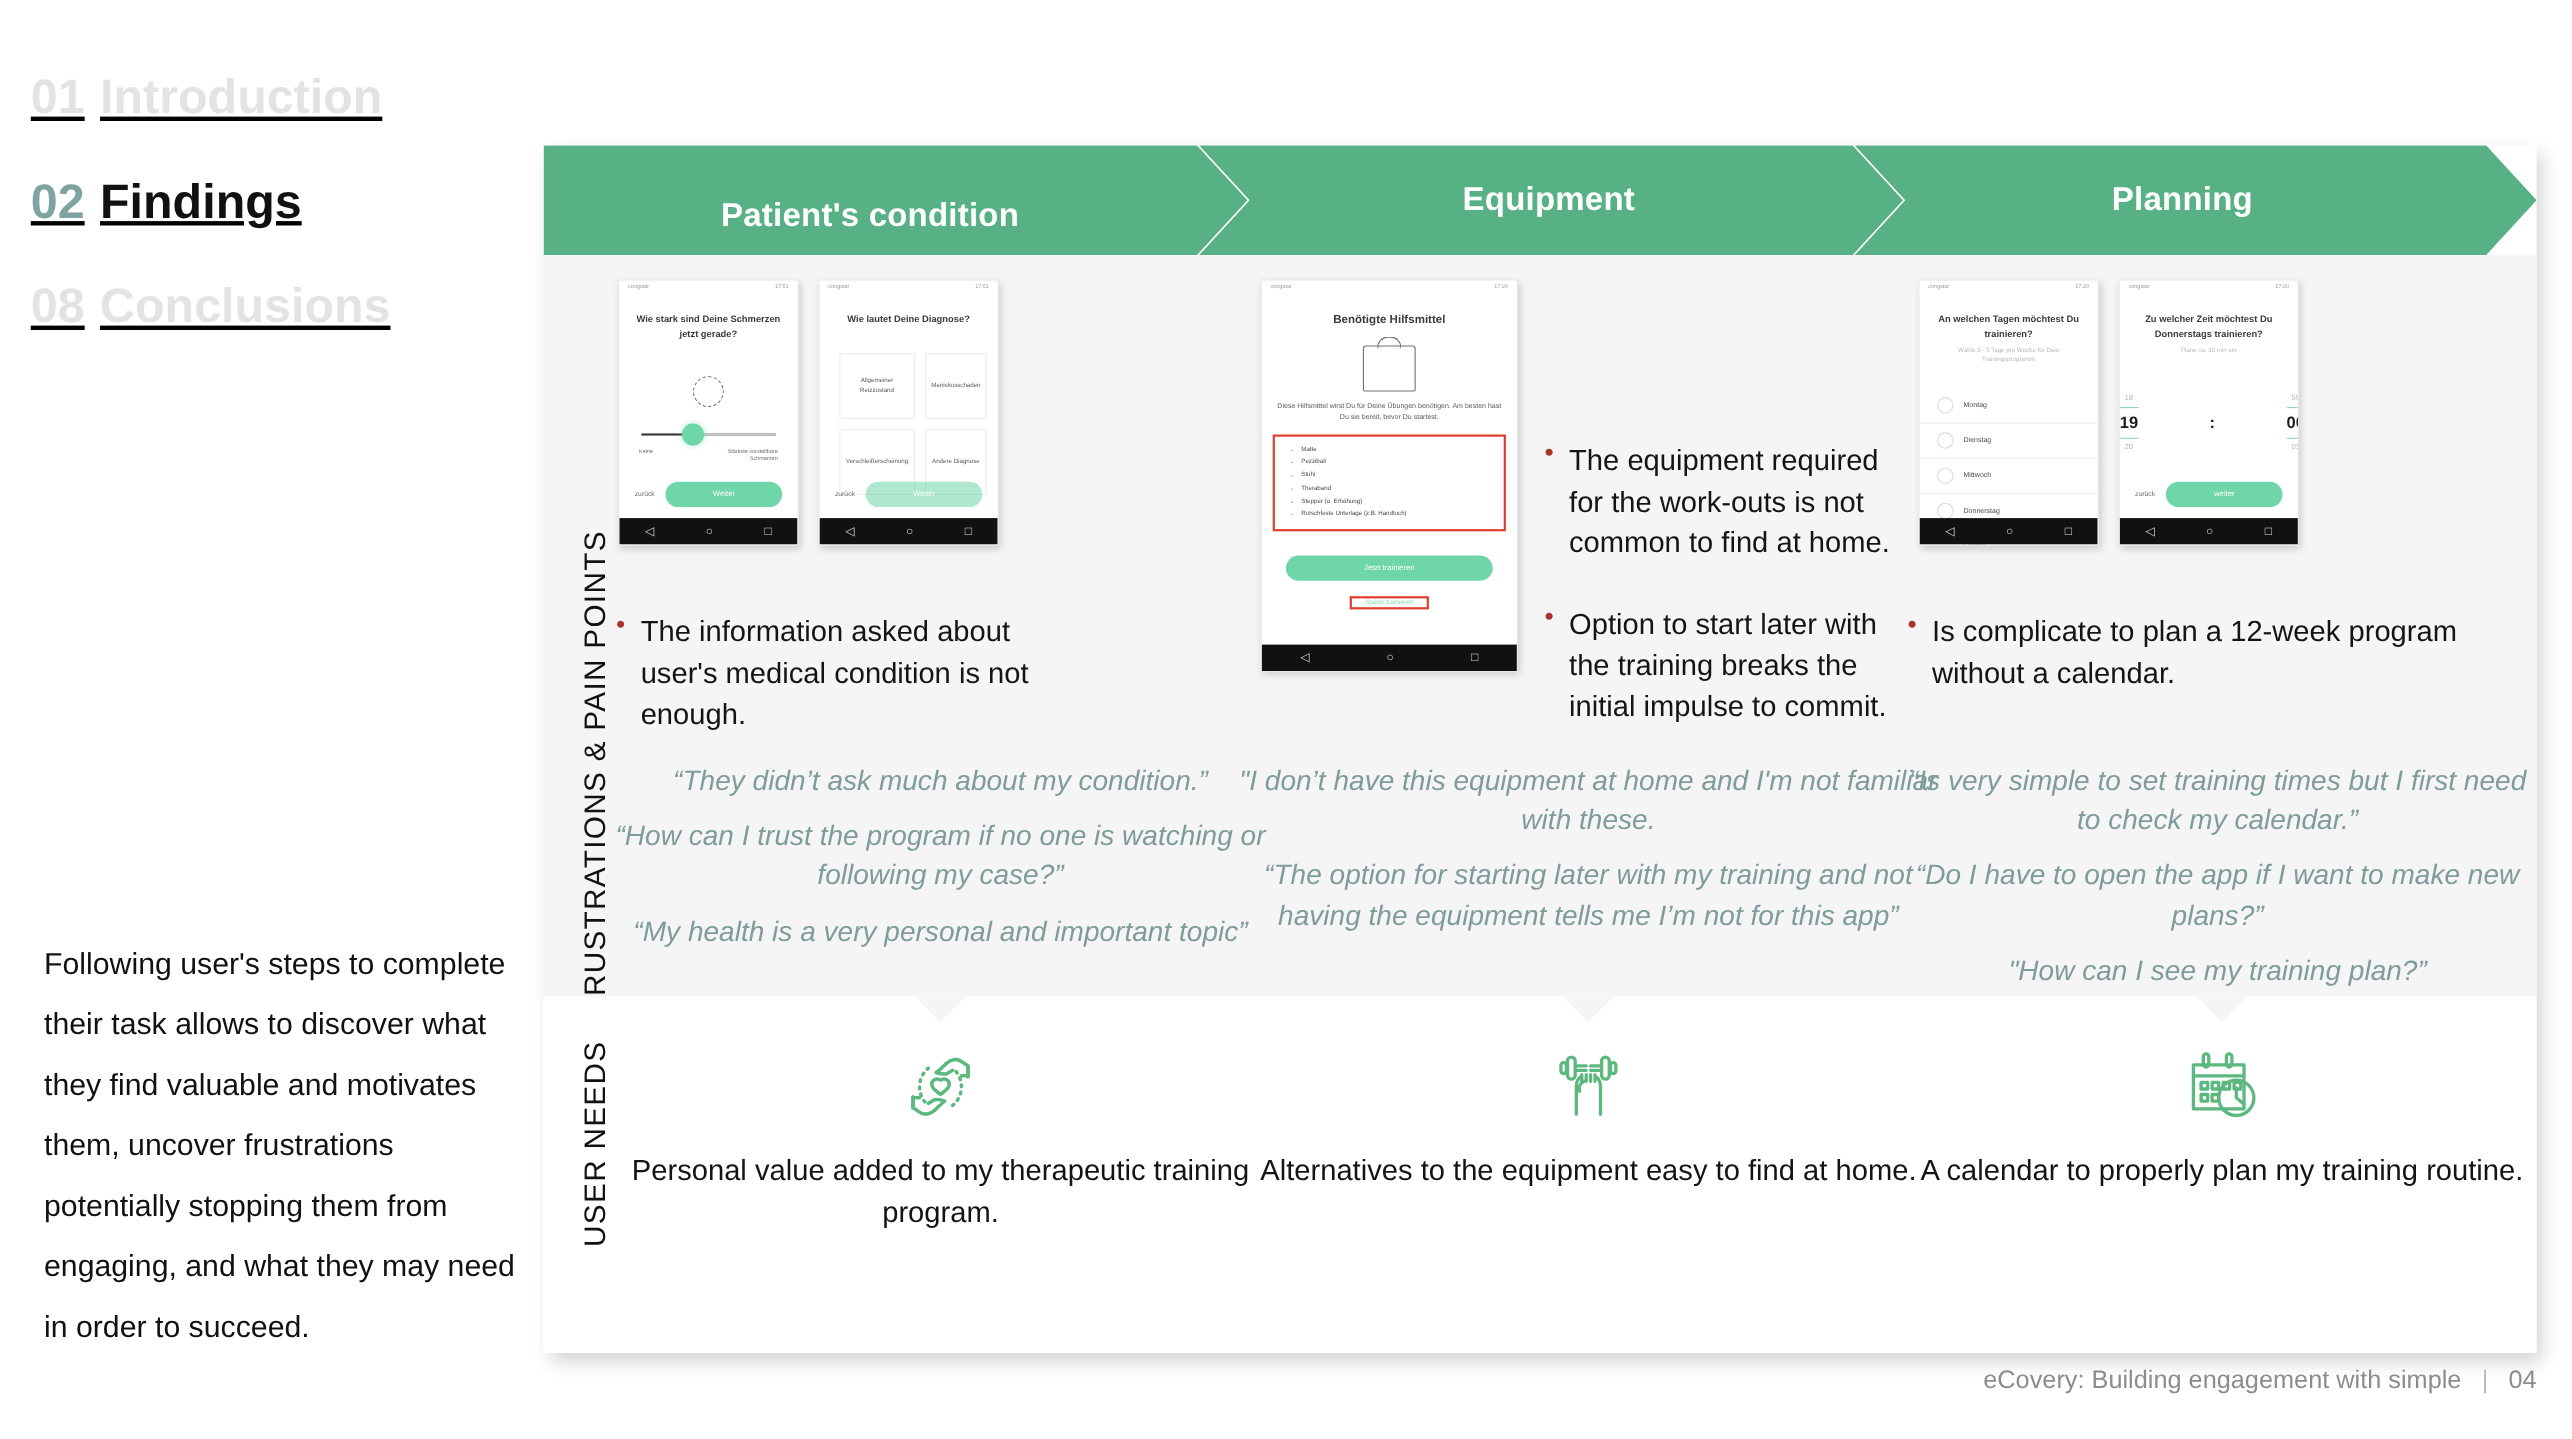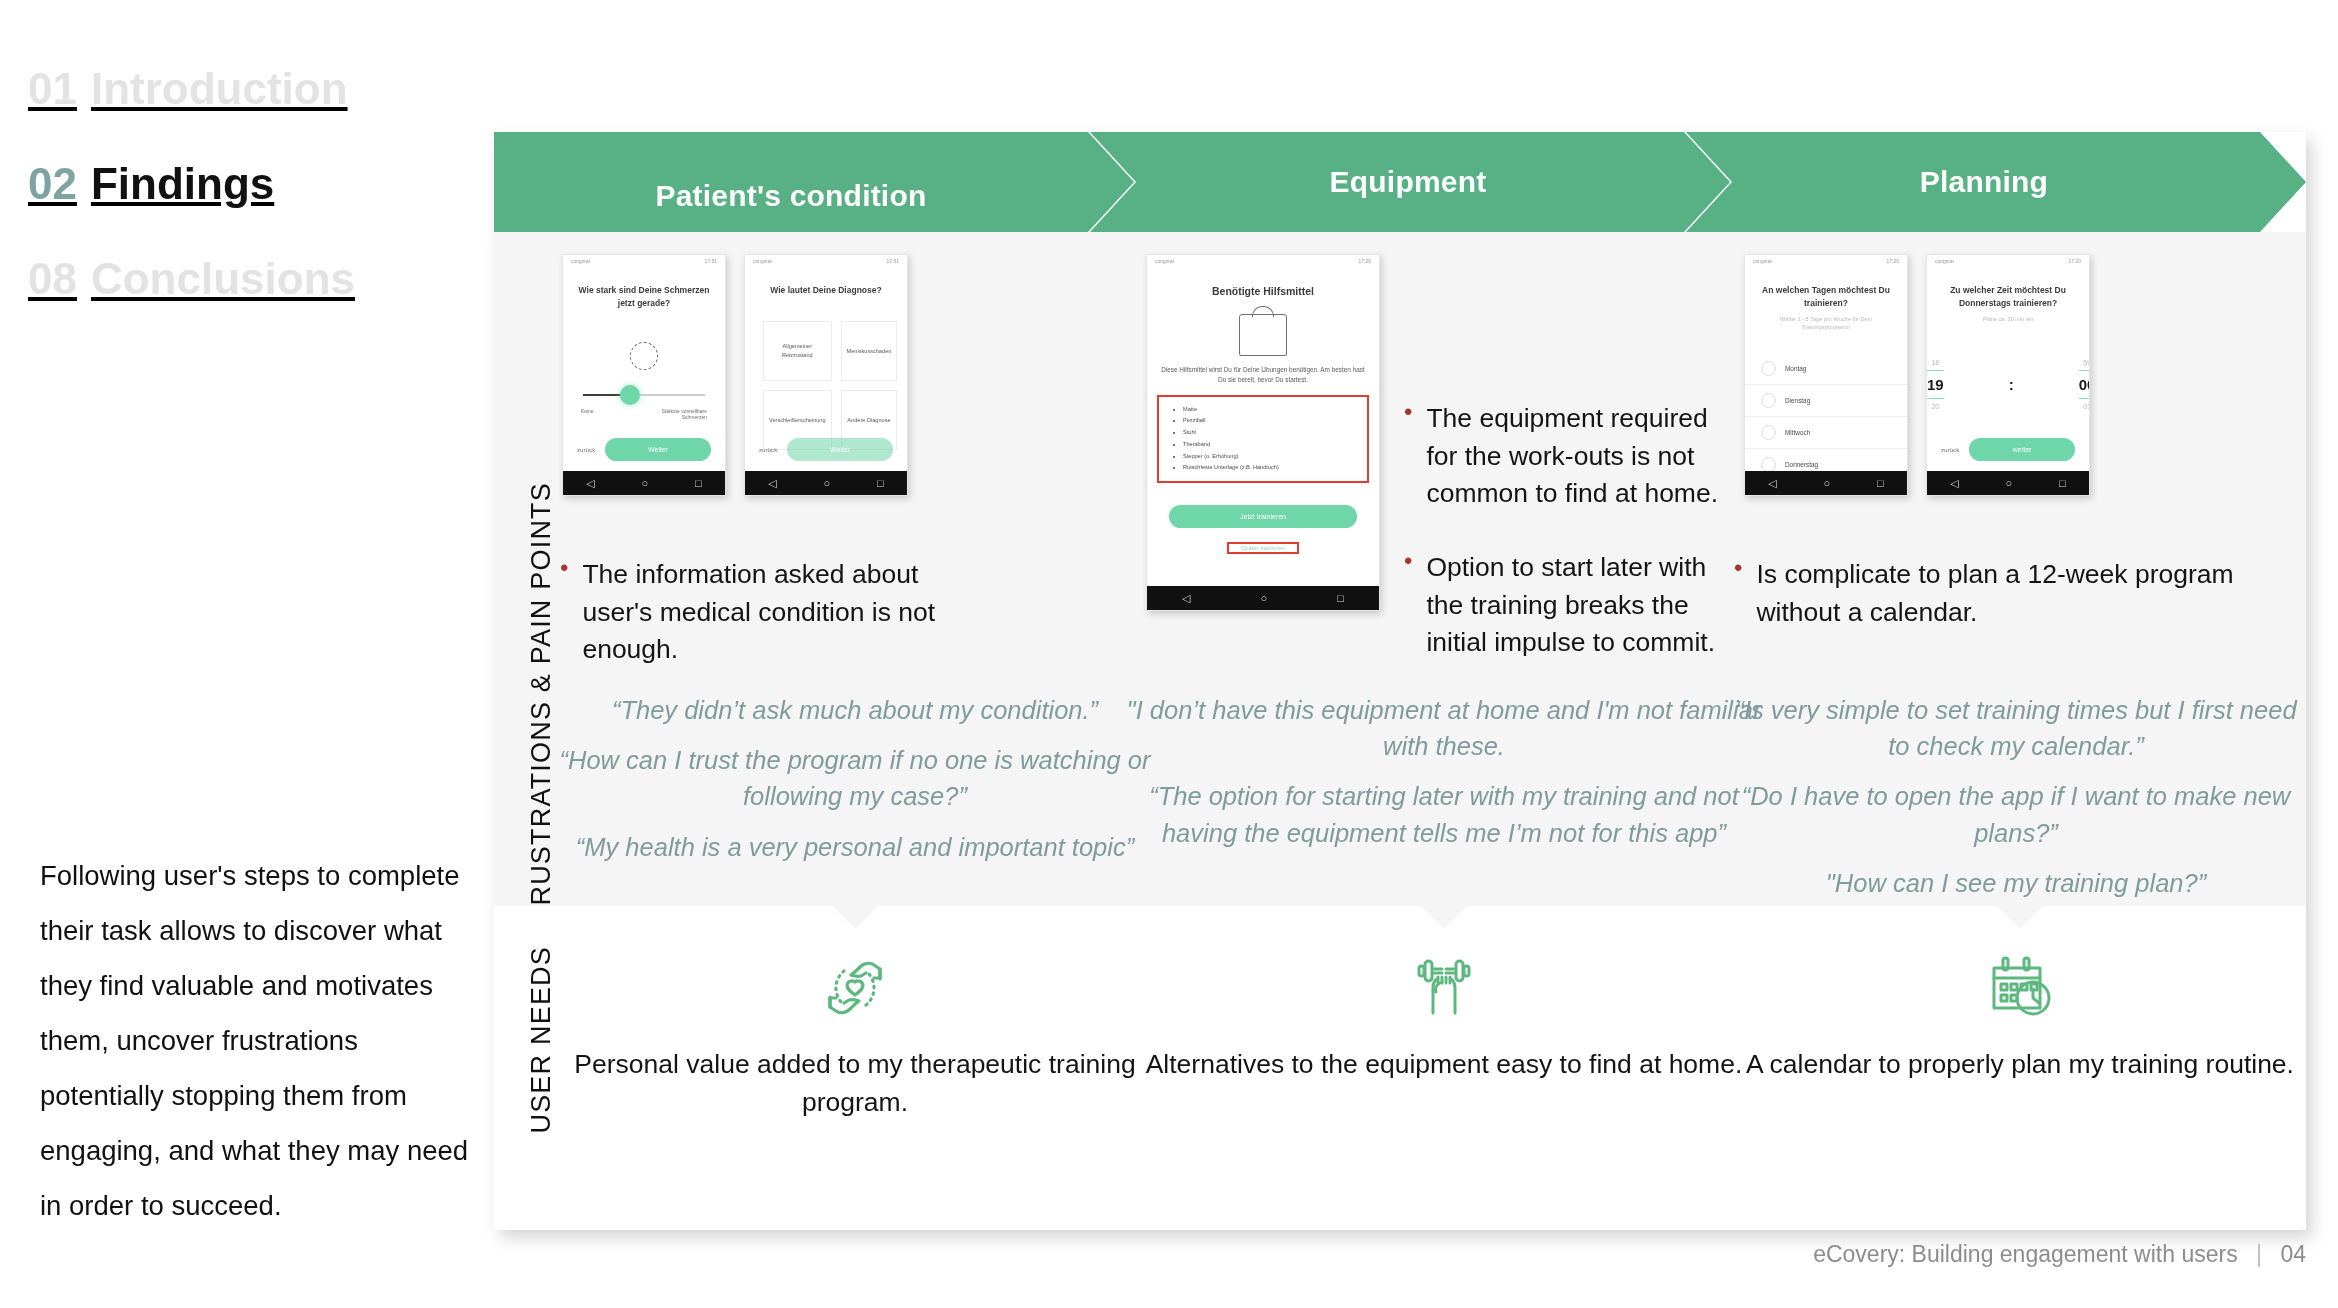--- a/index.html
+++ b/index.html
@@ -444,16 +444,16 @@
           <circle cx="52" cy="47" r="16" stroke-width="3"></circle>
           <path d="M52 38v9l6 5"></path>
         </svg>
       </div>
       <div class="need-text">A calendar to properly plan my training routine.</div>
     </div>
   </div>
 </div>
 
 <div id="footer">
-  <span>eCovery: Building engagement with users</span>
+  <span>eCovery: Building engagement with simple</span>
   <span class="foot-sep">|</span>
   <span>04</span>
 </div>
 
 </body></html>

